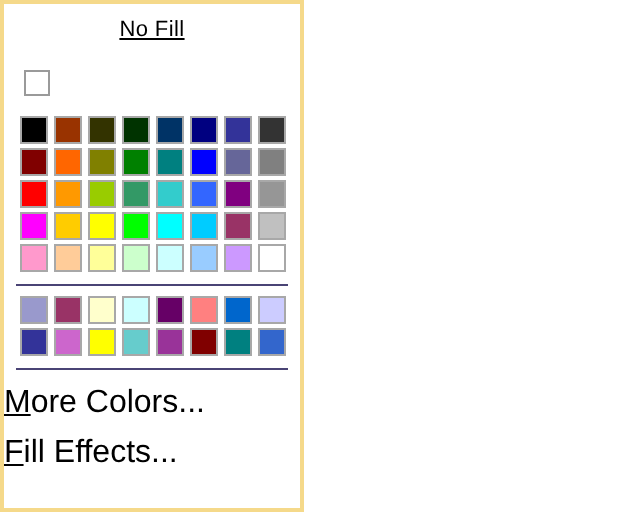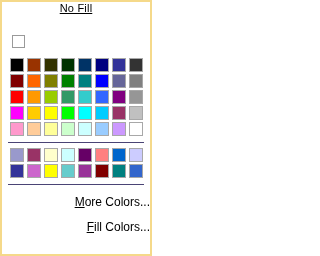--- a/index.html
+++ b/index.html
@@ -21,21 +21,21 @@
     height: 256px;
     background: #ffffff;
     border: 2px solid #f5d98a;
     overflow: hidden;
   }
 
   
   .nofill-row {
     height: 26px;
     display: flex;
-    align-items: flex-start;
+    align-items: center;
     justify-content: center;
     text-decoration: underline;
   }
   .nofill-label {
     font-size: 11px;
     color: #000000;
     letter-spacing: 0.2px;
   }
 
   
@@ -86,22 +86,22 @@
     background: #4a4475;
     margin: 6px 6px 0 6px;
   }
   .sep-lower { margin-top: 6px; }
 
   
   .action {
     height: 25px;
     display: flex;
     align-items: center;
-    justify-content: flex-end;
-    font-size: 12px;
+    justify-content: flex-start;
+    font-size: 16px;
     color: #000000;
     cursor: default;
   }
   .action-first { margin-top: 4px; }
   .mn { text-decoration: underline; }
 </style>
 </head>
 <body>
 
 <div id="panel" style="border-color: rgb(245, 217, 138);">
@@ -178,16 +178,16 @@
       <span class="sw" title="#3366CC" style="background: rgb(51, 102, 204); border-color: rgb(168, 168, 168);"></span>
     </div>
 
   <div class="sep sep-lower" style="background: rgb(74, 68, 117);"></div>
 
   <div class="action action-first">
     <span><span class="mn">M</span><span>ore Colors...</span></span>
   </div>
 
   <div class="action">
-    <span><span class="mn">F</span><span>ill Colors...</span></span>
+    <span><span class="mn">F</span><span>ill Effects...</span></span>
   </div>
 
 </div>
 
 </body></html>

